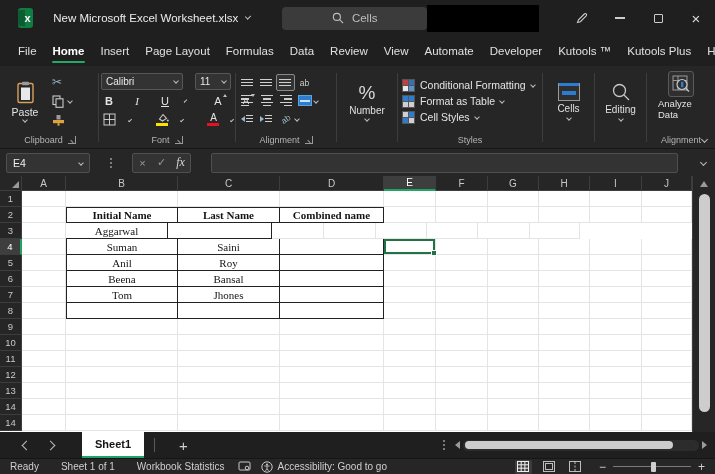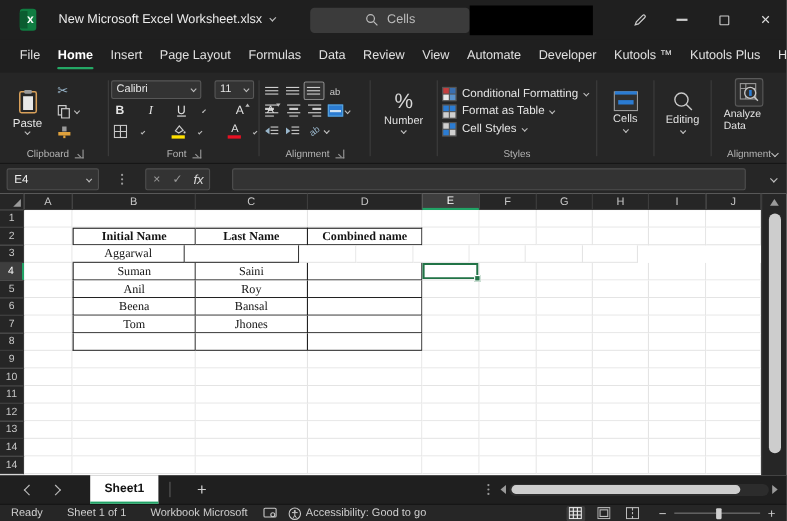--- a/index.html
+++ b/index.html
@@ -108,21 +108,21 @@
   .ana-label{font-size:9.5px;color:#e4e4e4;line-height:1.15}
   .ribbon-collapse{position:absolute;right:8px;bottom:6px}
 
   
   .fbar{height:28px;background:#262626;border-top:1px solid #161616;display:flex;align-items:center;padding:0 6px;gap:20px}
   .namebox{width:84px;height:20px;background:#333;border:1px solid #4f4f4f;border-radius:2px;display:flex;align-items:center;justify-content:space-between;padding:0 6px;font-size:10.5px;color:#efefef}
   .dots3{display:flex;flex-direction:column;align-items:center}
   .dots3 i{width:2px;height:2px;border-radius:50%;background:#9a9a9a;margin:1px 0}
   .fxbox{height:20px;background:#333;border:1px solid #4f4f4f;border-radius:2px;display:flex;align-items:center}
   .fxbox span{width:19px;text-align:center;font-size:11px;color:#9a9a9a}
-  .fxi{font-family:Liberation Sans, sans-serif;font-style:italic;color:#d8d8d8 !important;font-size:12px !important}
+  .fxi{font-family:Liberation Serif, serif;font-style:italic;color:#d8d8d8 !important;font-size:12px !important}
   .finput{flex:1;height:20px;background:#333;border:1px solid #4f4f4f;border-radius:2px}
 
   
   .gridwrap{height:256px;position:relative;background:#fff}
   #grid{position:absolute;left:0;top:0;width:692px}
   .ghead{display:flex;height:15px}
   .gh{background:#262626;color:#c8c8c8;font-size:10px;display:flex;align-items:center;justify-content:center;border-right:1px solid #3d3d3d;border-bottom:1px solid #3d3d3d;height:15px}
   .gh.corner{width:22px;position:relative}
   .gh.corner::after{content:"";position:absolute;right:2px;bottom:2px;border-left:7px solid transparent;border-bottom:7px solid #9a9a9a}
   .gh-active{background:#3e3e3e;color:#fff;border-bottom:2px solid #21a366}
@@ -751,21 +751,21 @@
       <div class="htrack">
           <div class="hthumb"></div>
         </div>
       <i class="tri-r"></i>
     </div>
   </div>
 
   <div class="statusbar">
     <span class="sb-item">Ready</span>
     <span class="sb-item">Sheet 1 of 1</span>
-    <span class="sb-item" style="margin-right:14px">Workbook Microsoft</span>
+    <span class="sb-item" style="margin-right:14px">Workbook Statistics</span>
     <span class="sb-icon">
       <svg width="13" height="11" viewBox="0 0 13 11">
           <rect x="1" y="1" width="11" height="8" rx="1" fill="none" stroke="#c9c9c9"></rect>
           <circle cx="9" cy="7" r="1.8" fill="none" stroke="#c9c9c9"></circle>
         </svg>
     </span>
     <span class="sb-icon" style="gap:4px">
       <svg width="12" height="12" viewBox="0 0 12 12">
           <circle cx="6" cy="6" r="5.2" fill="none" stroke="#c9c9c9"></circle>
           <circle cx="6" cy="3.6" r="1" fill="#c9c9c9"></circle>

